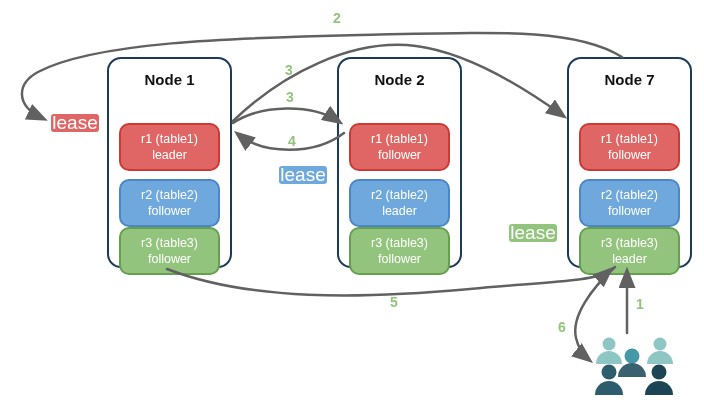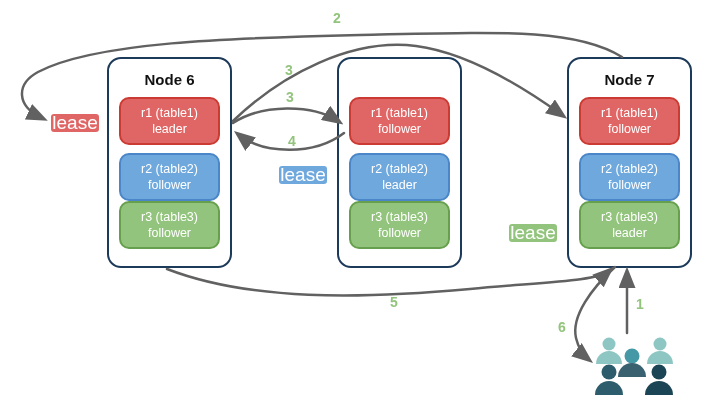--- a/index.html
+++ b/index.html
@@ -15,21 +15,21 @@
           font-family:"Liberation Sans",sans-serif;}
   .arrows{position:absolute;left:0;top:0;z-index:5;pointer-events:none;}
   .arrow-path{fill:none;stroke:var(--arrow-gray);stroke-width:2.5;stroke-linecap:round;}
   .arrowhead{fill:var(--arrow-gray);}
   .node{position:absolute;top:57px;width:125px;height:211px;background:#fff;
         border:2px solid var(--node-border);border-radius:14px;box-sizing:border-box;z-index:1;}
   #node1{left:107px} #node2{left:337px} #node3{left:567px}
   .node-title{text-align:center;padding-top:12px;font-size:15px;font-weight:bold;color:#111;}
   .replica{position:absolute;left:10px;width:101px;height:48px;border-radius:10px;
            border:2px solid;color:#fff;display:flex;flex-direction:column;align-items:center;
-           justify-content:center;font-size:12.5px;line-height:1.3;box-sizing:border-box;text-align:center;}
+           justify-content:center;font-size:12.5px;line-height:1.3;box-sizing:border-box;text-align:center;margin-top:26px;}
   .pos-r1{top:38px}.pos-r2{top:94px}.pos-r3{top:142px}
   .red{background:var(--replica-red-fill);border-color:var(--replica-red-border);}
   .blue{background:var(--replica-blue-fill);border-color:var(--replica-blue-border);text-align:center;}
   .green{background:var(--replica-green-fill);border-color:var(--replica-green-border);}
   .lease{position:absolute;width:52px;height:22px;border:2px solid;border-radius:5px;color:#fff;
          font-size:19px;display:flex;align-items:center;justify-content:center;
          box-sizing:border-box;z-index:2;}
   #lease-red{left:49px;top:112px;}
   #lease-blue{left:277px;top:164px;}
   #lease-green{left:507px;top:222px;}
@@ -68,36 +68,37 @@
       <circle class="pp-teal" cx="632" cy="356" r="7.5"></circle>
       <path class="pp-slate" d="M618,377 A14,14 0 0 1 646,377 Z"></path>
       <circle class="pp-dark" cx="609" cy="372" r="7.5"></circle>
       <path class="pp-dark" d="M595,395 A14,14 0 0 1 623,395 Z"></path>
       <circle class="pp-darkest" cx="659" cy="372" r="7.5"></circle>
       <path class="pp-darkest" d="M645,395 A14,14 0 0 1 673,395 Z"></path>
     </g>
   </svg>
 
   <div class="node" id="node1">
-    <div class="node-title">Node 6</div>
+    <div class="node-title">Node 1</div>
     <div class="replica red pos-r1">
       <span>r1 (table1)</span>
       <span>leader</span>
     </div>
     <div class="replica blue pos-r2">
       <span>r2 (table2)</span>
       <span>follower</span>
     </div>
     <div class="replica green pos-r3">
       <span>r3 (table3)</span>
       <span>follower</span>
     </div>
   </div>
 
   <div class="node" id="node2">
+    <div class="node-title">Node 2</div>
     <div class="replica red pos-r1">
       <span>r1 (table1)</span>
       <span>follower</span>
     </div>
     <div class="replica blue pos-r2">
       <span>r2 (table2)</span>
       <span>leader</span>
     </div>
     <div class="replica green pos-r3">
       <span>r3 (table3)</span>

